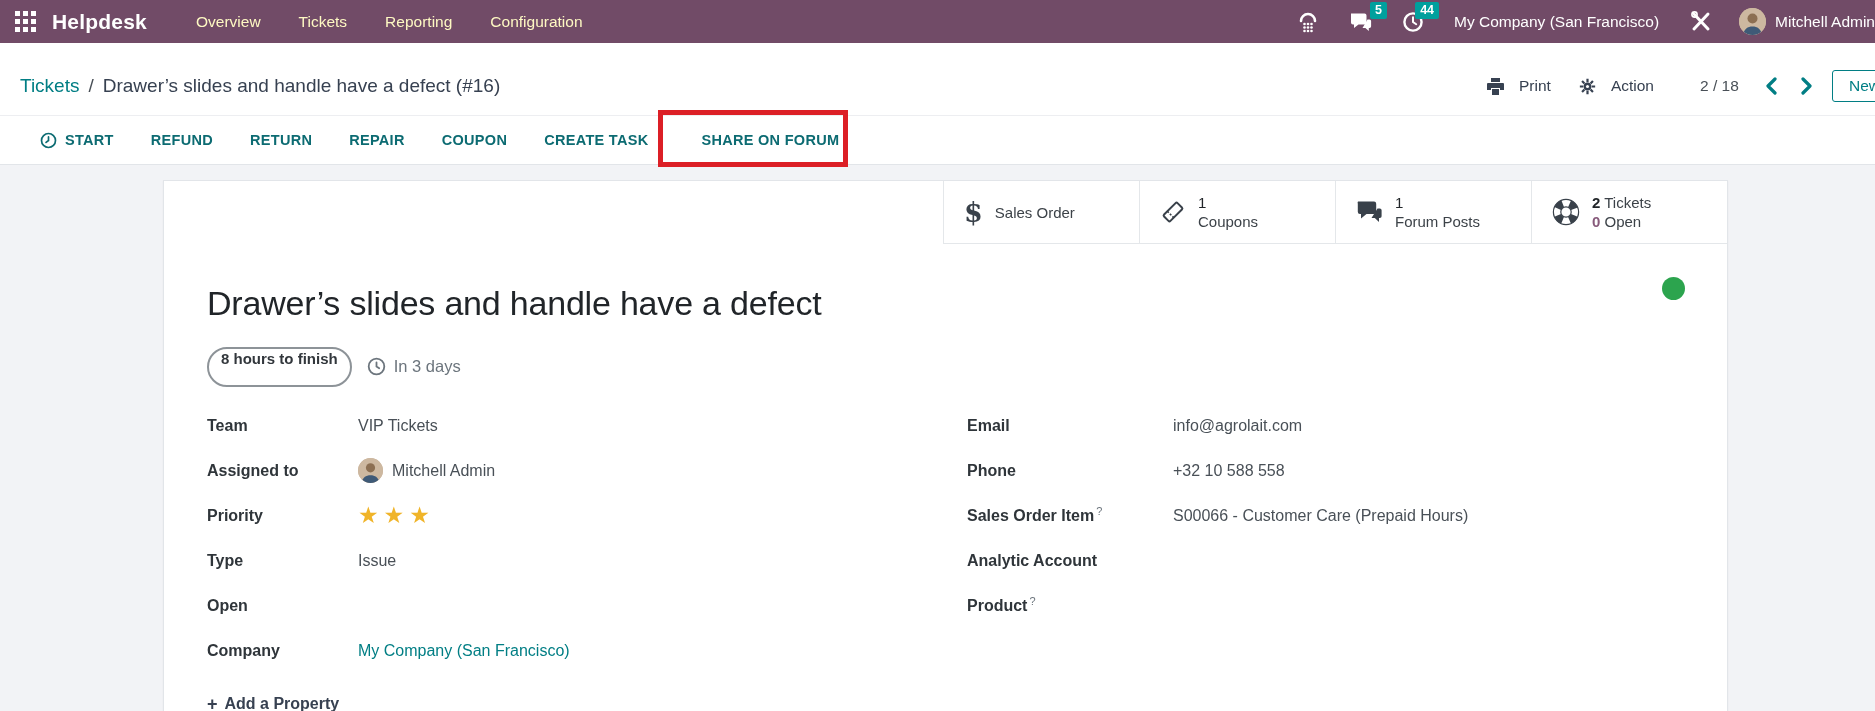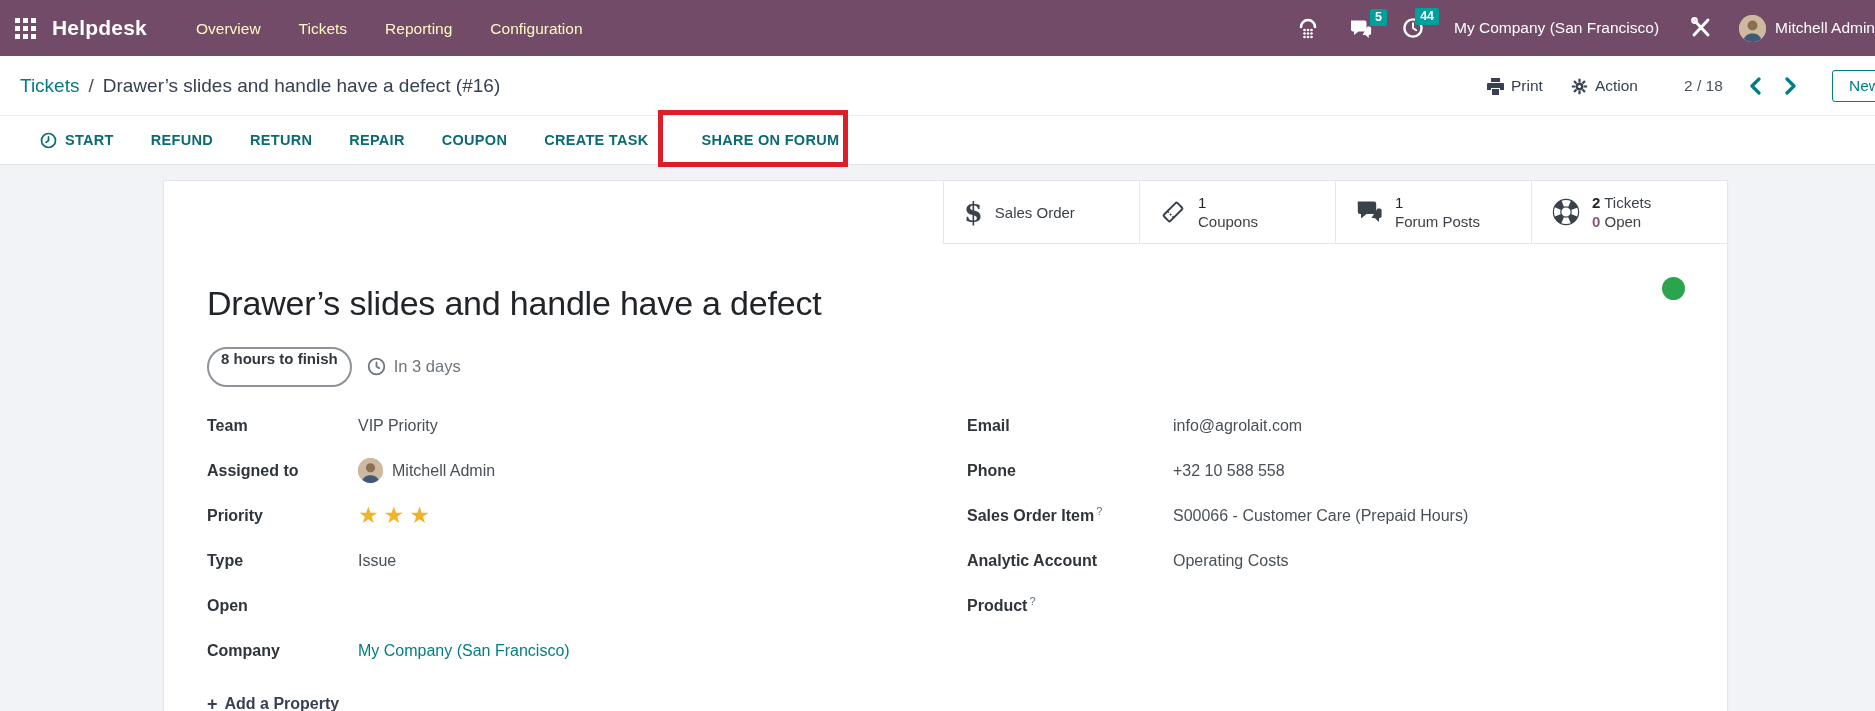--- a/index.html
+++ b/index.html
@@ -1,20 +1,20 @@
 <!DOCTYPE html>
 <html><head>
 <meta charset="utf-8">
 <style>
   * { margin:0; padding:0; box-sizing:border-box; }
   html,body { width:1875px; height:711px; overflow:hidden; }
   body { position:relative; font-family:"Liberation Sans", sans-serif; background:#fff; color:#212529; }
 
   
-  .navbar { position:absolute; left:0; top:0; width:1875px; height:56px; background:#714B67;
+  .navbar { position:absolute; left:0; top:0; width:1875px; height:43px; background:#714B67;
             display:flex; align-items:center; color:#fff;justify-content:flex-end; }
   .nav-apps { padding:0 15px 0 14px; display:flex; align-items:center; cursor:pointer; }
   .nav-brand { font-size:21px; font-weight:700; letter-spacing:.2px; margin-right:30px; cursor:pointer; }
   .nav-menu { display:flex; align-items:center; }
   .nav-menu-item { font-size:15.5px; padding:0 19px; line-height:57px; color:#fef9c3; cursor:pointer; }
   .nav-right { margin-left:auto; display:flex; align-items:center; }
   .nav-icon { position:relative; margin-right:30px; display:flex; align-items:center; cursor:pointer; }
   .nav-badge { position:absolute; top:-9px; right:-15px; background:#00A09D; color:#fff;
                font-size:12.5px; font-weight:700; padding:1px 5px; border-radius:2px; line-height:15px; }
   .nav-company { font-size:15.5px; margin-right:30px; white-space:nowrap; cursor:pointer; }
@@ -23,21 +23,21 @@
                 margin-right:9px; background:#cdb8a0; cursor:pointer; }
   .nav-user { font-size:15.5px; white-space:nowrap; flex:0 0 auto; cursor:pointer; }
 
   
   .cp-bar { position:absolute; left:0; top:57px; width:1875px; height:58px; background:#fff;
             display:flex; align-items:center; padding:0 20px; }
   .bc-parent { color:#017e84; font-size:19px; cursor:pointer; }
   .bc-sep { color:#495057; font-size:19px; margin:0 9px; }
   .bc-current { color:#374151; font-size:19px; white-space:nowrap; }
   .cp-controls { position:absolute; left:1487px; top:57px; height:58px; display:flex; align-items:center; }
-  .cp-btn { display:flex; align-items:center; gap:7px; font-size:15.5px; color:#374151; cursor:pointer; }
+  .cp-btn { display:flex; align-items:center; gap:15px; font-size:15.5px; color:#374151; cursor:pointer; }
   .cp-pager { font-size:15.5px; color:#495057; margin-left:46px; white-space:nowrap; }
   .cp-chevrons { display:flex; align-items:center; gap:24px; margin-left:26px; }
   .cp-chev { display:flex; cursor:pointer; }
   .btn-new { position:absolute; left:1832px; top:70px; background:#fff; border:1px solid #017e84;
              color:#017e84; font-size:15.5px; padding:6px 16px; border-radius:3px; white-space:nowrap; cursor:pointer; }
 
   
   .btn-row { position:absolute; left:0; top:115px; width:1875px; height:50px; background:#fff;
              border-top:1px solid #edeef1; border-bottom:1px solid #e2e5e9;
              display:flex; align-items:center; padding-left:40px; }
@@ -318,21 +318,21 @@
             <path d="M9.5 5.4v4.1l2.7 1.8" stroke="#6c757d" stroke-width="1.8" stroke-linecap="round"></path>
           </svg>
           <span>In 3 days</span>
         </span>
       </div>
 
       <div class="fields">
         <div class="col-left">
           <div class="frow">
             <span class="flabel">Team</span>
-            <span class="fvalue">VIP Priority</span>
+            <span class="fvalue">VIP Tickets</span>
           </div>
           <div class="frow">
             <span class="flabel">Assigned to</span>
             <span class="fvalue assigned">
               <span class="avatar-sm">
                 <svg width="25" height="25" viewBox="0 0 25 25">
                   <rect width="25" height="25" fill="#cdb8a0"></rect>
                   <circle cx="12.5" cy="9.8" r="4.6" fill="#8c6f52"></circle>
                   <path d="M3.5 25c.8-5.5 4.5-7.8 9-7.8s8.2 2.3 9 7.8z" fill="#3f5a77"></path>
                 </svg>
@@ -366,21 +366,20 @@
           <div class="frow">
             <span class="flabel">Phone</span>
             <span class="fvalue">+32 10 588 558</span>
           </div>
           <div class="frow">
             <span class="flabel"><span>Sales Order Item</span><sup>?</sup></span>
             <span class="fvalue">S00066 - Customer Care (Prepaid Hours)</span>
           </div>
           <div class="frow">
             <span class="flabel">Analytic Account</span>
-            <span class="fvalue">Operating Costs</span>
           </div>
           <div class="frow">
             <span class="flabel"><span>Product</span><sup>?</sup></span>
             <span class="fvalue"></span>
           </div>
         </div>
       </div>
 
       <div class="add-property">
         <span class="plus">+</span>

